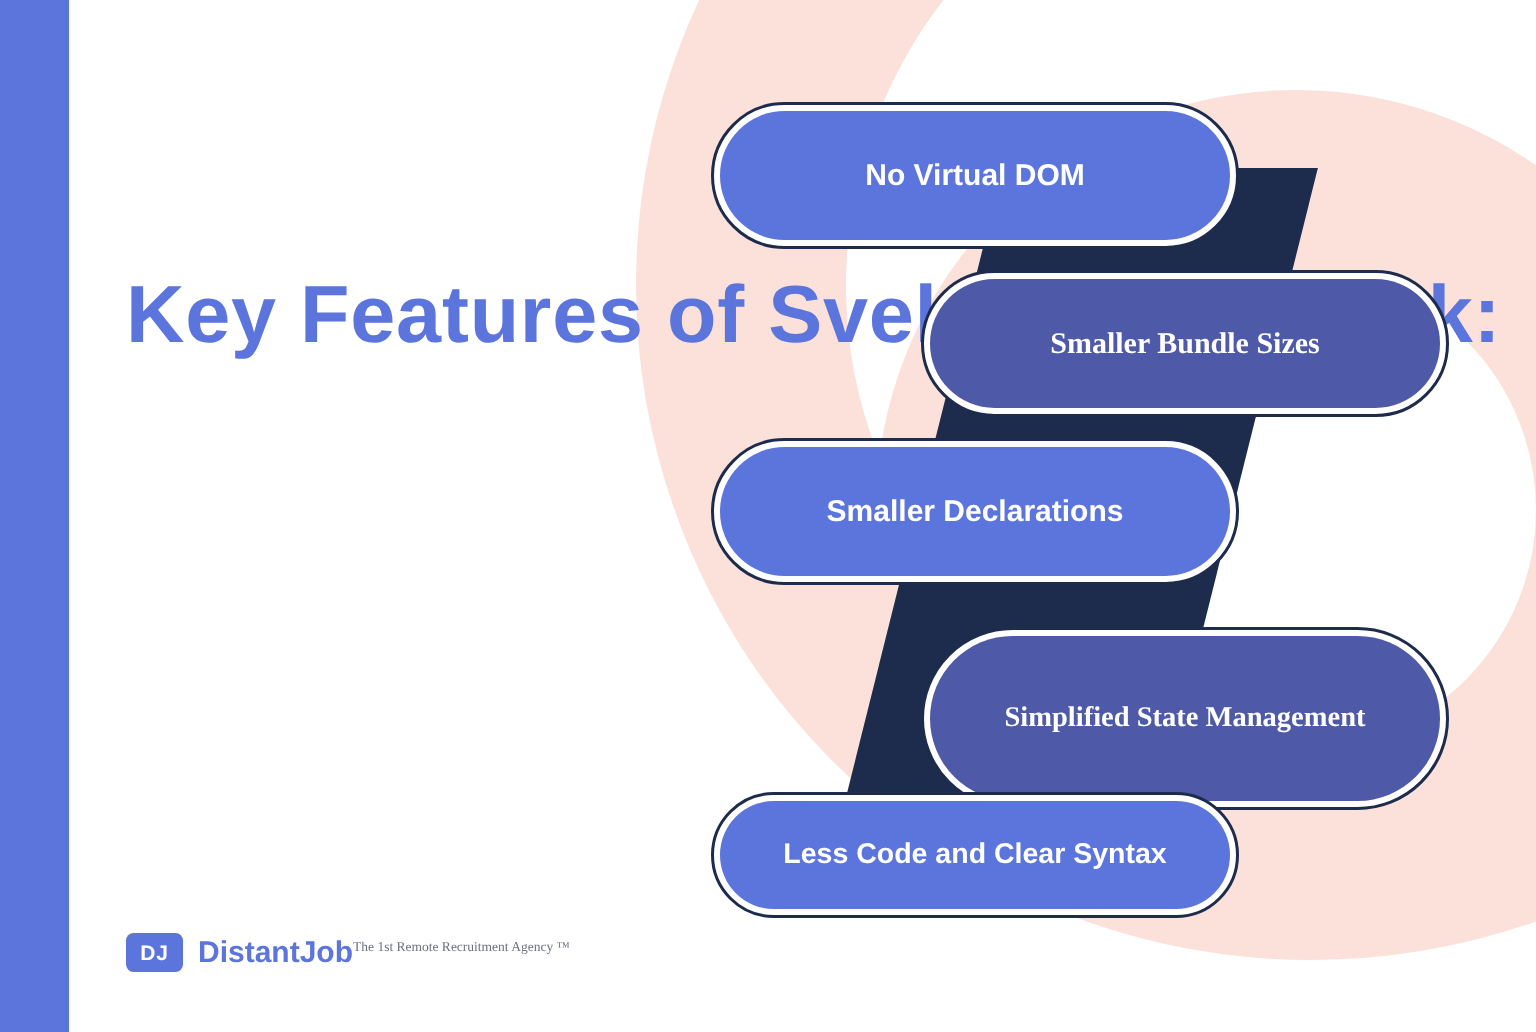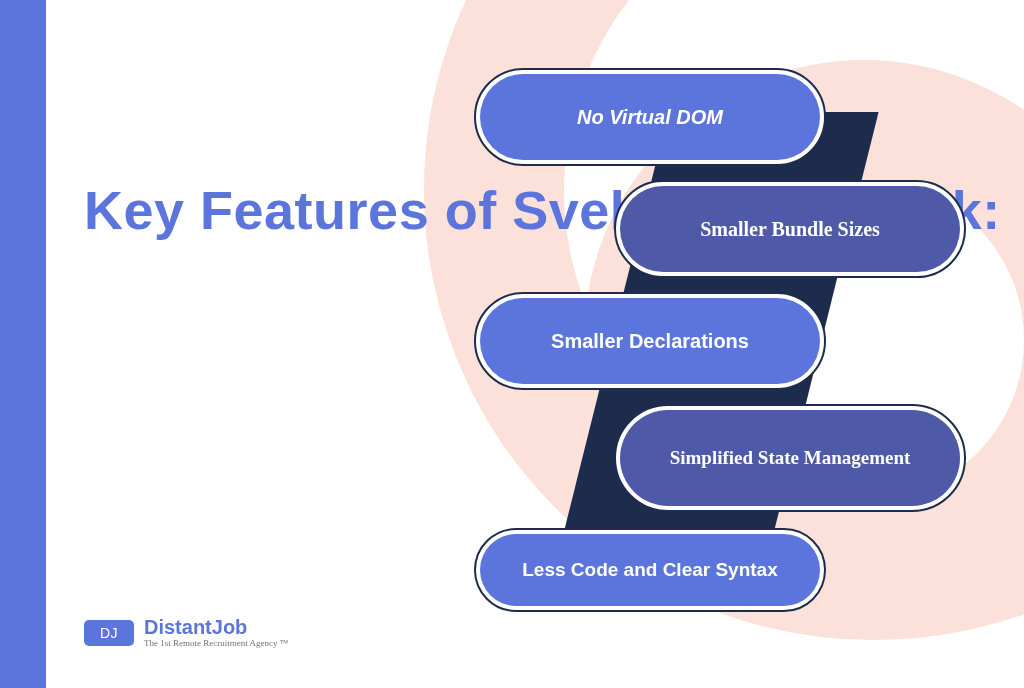--- a/index.html
+++ b/index.html
@@ -77,35 +77,34 @@
   .logo {
     position: absolute;
     left: 84px;
     bottom: 40px;
     display: flex;
     align-items: center;
     gap: 10px;
     z-index: 2;
   }
   .logo-mark {
-    width: 50px;
+    width: 38px;
     height: 26px;
     background: var(--brand-blue);
     border-radius: 5px;
     color: #fff;
-    font-weight: 400;
+    font-weight: 700;
     font-size: 14px;
     display: flex;
     align-items: center;
     justify-content: center;
     letter-spacing: 0.5px;
   }
   .logo-text {
     display: flex;
-    flex-direction: column;
     line-height: 1;
     justify-content: flex-end;
   }
   .logo-name {
     color: var(--brand-blue);
     font-weight: 800;
     font-size: 20px;
   }
   .logo-tag {
     color: var(--tag-grey);
@@ -161,24 +160,24 @@
     font-weight: 700;
     font-size: 20px;
     line-height: 1.25;
     padding: 0 26px;
     box-sizing: border-box;
   }
   .pill.light { background: var(--pill-light); }
   .pill.dark  { background: var(--pill-dark); font-family: Liberation Serif, serif;  }
 
   
-  .p1 { left:  20px; top:   0px; font-style: italic; }
+  .p1 { left:  20px; top:   0px; }
   .p2 { left: 160px; top: 112px; }
   .p3 { left:  20px; top: 224px; }
-  .p4 { left: 160px; top: 336px; height: 96px; }
+  .p4 { left: 160px; top: 350px; height: 110px; }
   .p4 .pill, .p5 .pill { font-size: 19px; }
   .p5 { left:  20px; top: 460px; height: 72px; }
 </style>
 </head>
 <body>
 
 <div class="bg-swirl">
   <div class="swirl-a"></div>
   <div class="swirl-b"></div>
 </div>

